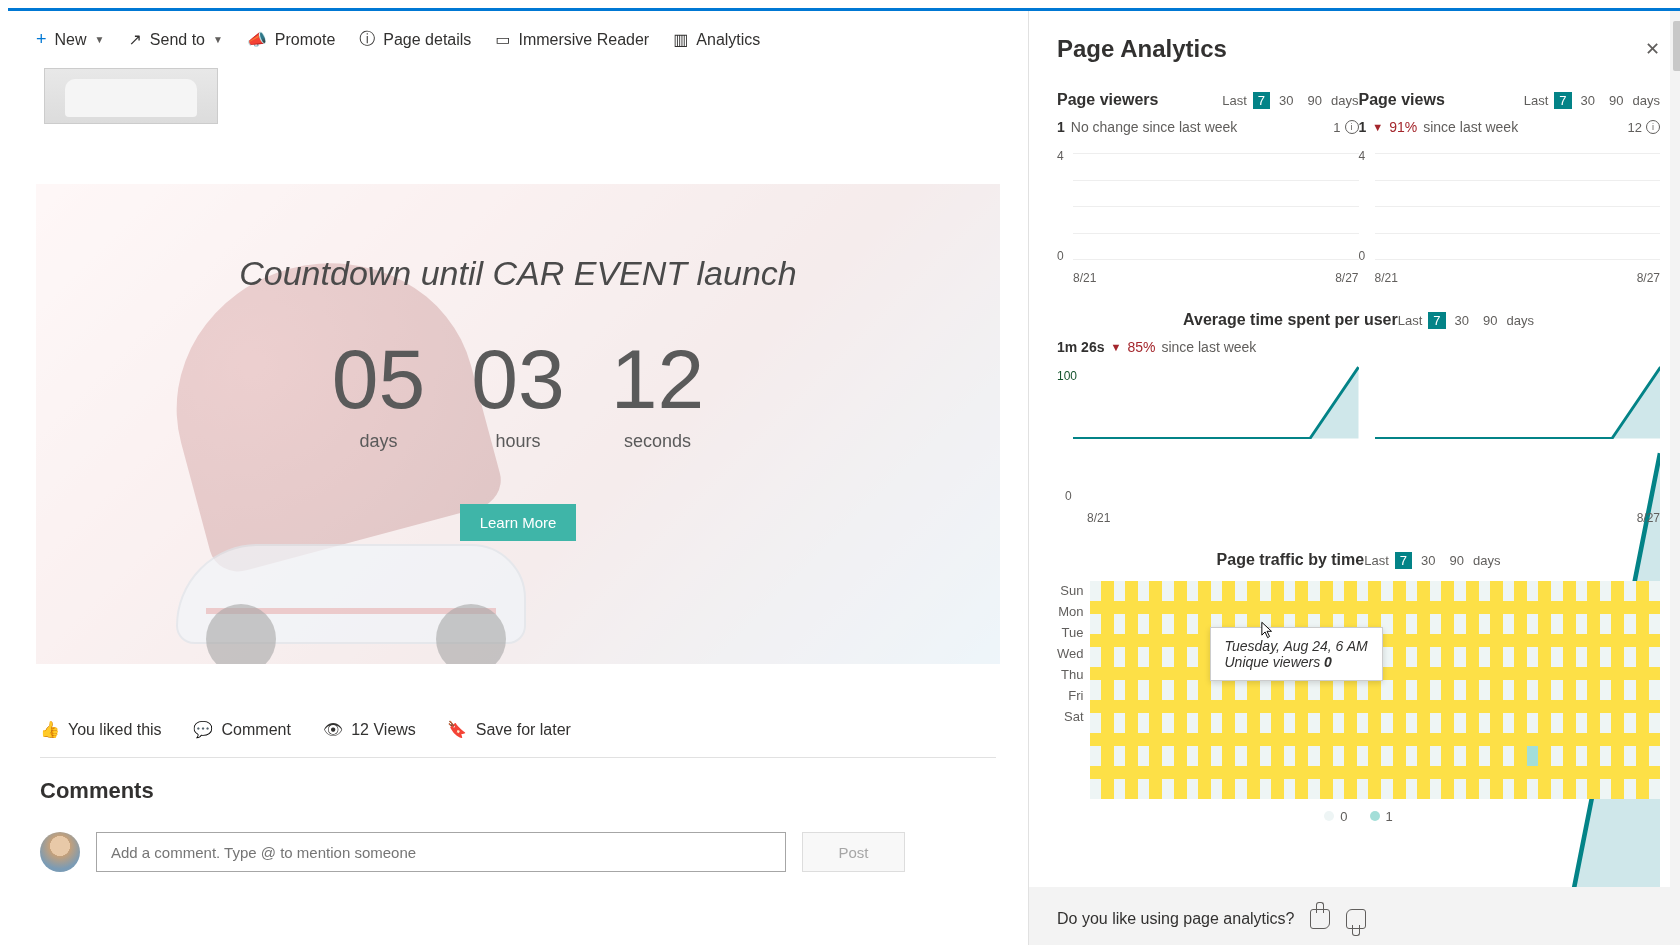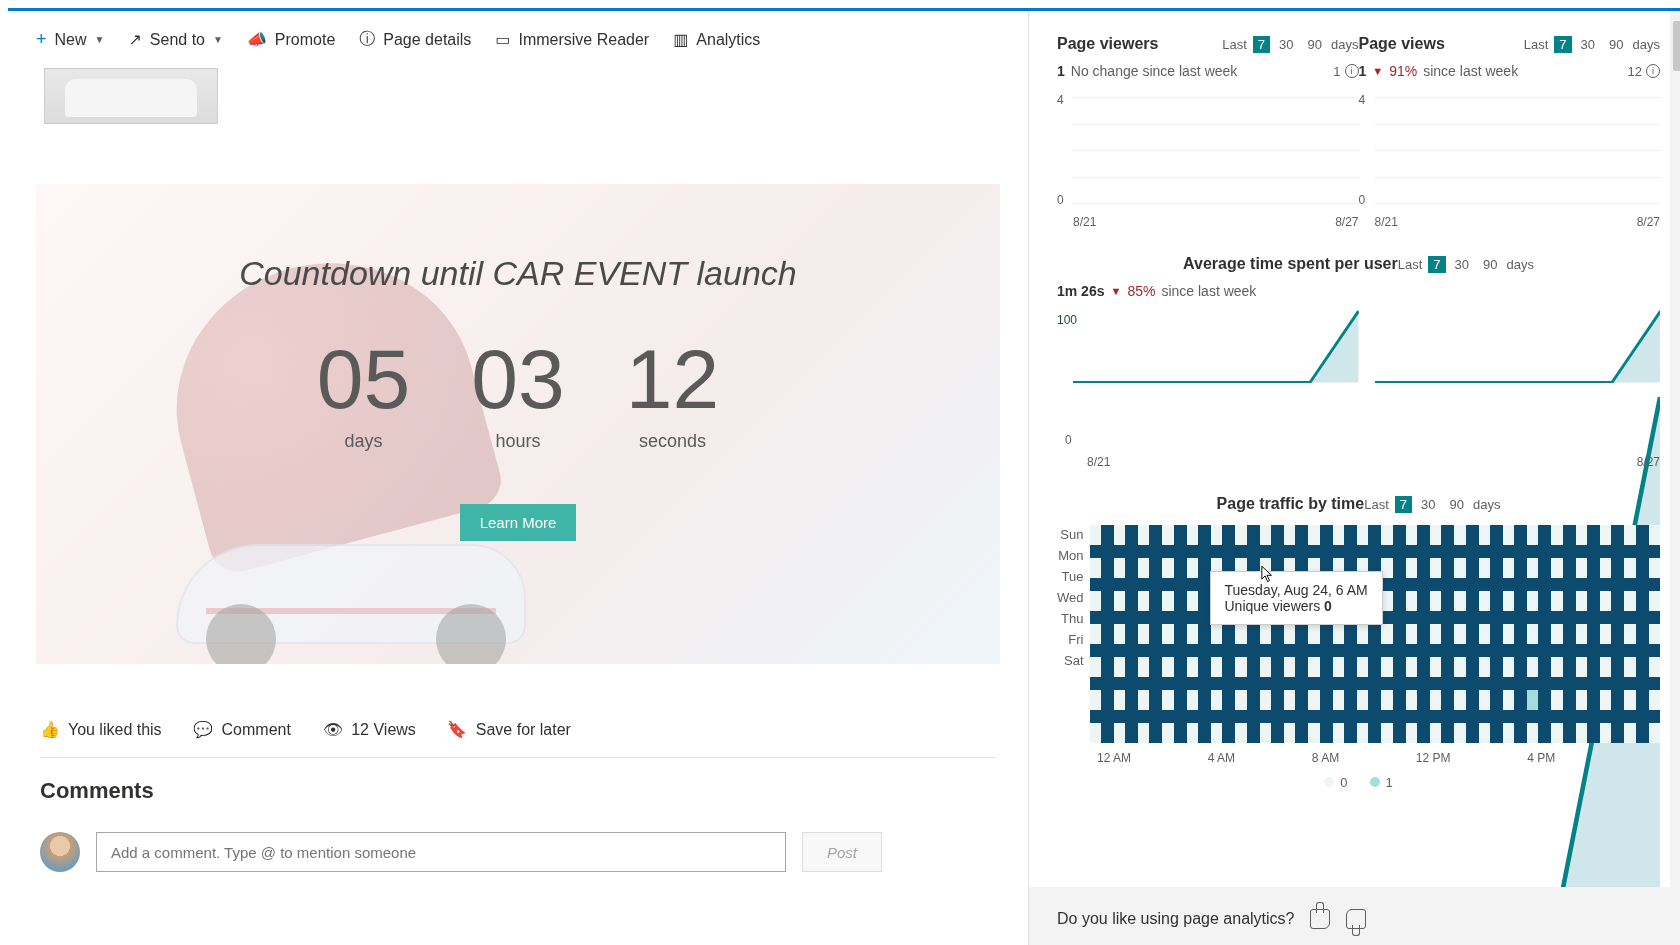--- a/index.html
+++ b/index.html
@@ -15,33 +15,33 @@
 .hero { margin: 60px 28px 0 28px; height: 480px; position: relative; background: linear-gradient(135deg, #fdeeee 0%, #f3dede 35%, #e9d5d5 60%, #d9e9f3 100%); overflow:hidden;}
 .hero-bg-heart { position:absolute; left:140px; top:80px; width:300px; height:280px; background: radial-gradient(circle at 30% 30%, #b54848, #8a2d2d); border-radius:50% 50% 10% 10%; transform:rotate(-15deg); opacity:0.5; }
 .hero-bg-car { position:absolute; left:100px; bottom:-20px; width:460px; height:200px; }
 .hero-bg-car .body { position:absolute; left:40px; bottom:40px; width:350px; height:100px; background:#dfe9f2; border-radius:90px 60px 20px 20px; border:2px solid #b8c5d1; opacity:0.7;}
 .hero-bg-car .stripe{position:absolute;left:70px;bottom:70px;width:290px;height:6px;background:#c94e4e;opacity:0.6;}
 .hero-bg-car .wheel{position:absolute;bottom:10px;width:70px;height:70px;border-radius:50%;background:#3a3a3a;opacity:0.6;}
 .hero-bg-car .w1{left:70px;} .hero-bg-car .w2{left:300px;}
 .hero-overlay{position:absolute;inset:0;background:rgba(255,255,255,0.55);}
 .hero-content { position: relative; text-align: center; padding-top: 70px; }
 .hero-title { font-size: 34px; color:#4a4a4a; font-weight:400;font-style:italic; }
-.countdown { display:flex; justify-content:center; gap:61px; margin-top:44px; }
+.countdown { display:flex; justify-content:center; gap:46px; margin-top:44px; }
 .cd-unit { text-align:center; }
 .cd-num { font-size: 84px; font-weight:300; color:#5a5a5a; line-height:1; }
 .cd-label { font-size:18px; color:#5a5a5a; margin-top:10px; }
 .learn-btn { display:inline-block; margin-top:52px; padding:10px 20px; background:#3fb5a8; color:#fff; font-size:15px; border:none; cursor:pointer; }
 .actions { display:flex; align-items:center; gap:32px; margin:56px 32px 0; padding-bottom:18px; border-bottom:1px solid #e1e1e1; font-size:16px; color:#323130; }
 .actions .act { display:flex; align-items:center; gap:8px; cursor:pointer; }
 .like-icon{color:#3fb5a8;}
 .comments-title { margin:20px 32px 0; font-size:22px; font-weight:600; color:#323130; }
 .comment-row { display:flex; align-items:center; gap:16px; margin:28px 32px; }
 .avatar { width:40px; height:40px; border-radius:50%; background: radial-gradient(circle at 50% 35%, #e8c9a8 30%, #c4a07a 31%, #7a9bb5 70%); }
 .comment-input { flex:0 0 690px; height:40px; border:1px solid #a6a6a6; padding:0 14px; font-size:15px; color:#605e5c; background:#fff; }
-.post-btn { width:80px; height:40px; border:1px solid #ddd; background:#f8f8f8; color:#a6a6a6; font-size:15px;font-style:italic; }
+.post-btn { width:103px; height:40px; border:1px solid #ddd; background:#f8f8f8; color:#a6a6a6; font-size:15px; }
 
 .panel { position: absolute; right:0; top:3px; width:660px; height:940px; background:#fff; border-left:1px solid #e1e1e1; padding: 24px 28px; overflow:hidden;}
 .scrollbar { position:absolute; right:0; top:0; width:18px; height:100%; background:#f3f3f3; }
 .scrollbar .thumb-bar{ position:absolute; right:3px; top:10px; width:12px; height:50px; background:#c8c8c8; border-radius:2px; }
 .panel-header { display:flex; justify-content:space-between; align-items:center; margin-bottom:28px; }
 .panel-title { font-size:24px; font-weight:600; color:#323130; }
 .close-x { font-size:18px; color:#605e5c; cursor:pointer; }
 .stats-row { display:flex; }
 .stat-block { flex:1; }
 .stat-head { display:flex; justify-content:space-between; align-items:center; }
@@ -65,21 +65,21 @@
 .mini-chart svg{position:absolute;inset:0;}
 .mini-chart .x-left{position:absolute;left:16px;bottom:2px;font-size:12px;color:#605e5c;}
 .mini-chart .x-right{position:absolute;right:0;bottom:2px;font-size:12px;color:#605e5c;}
 .atsp-head{display:flex;justify-content:center;align-items:center;margin-top:24px;}
 .big-chart{position:relative;height:160px;margin-top:12px;}
 .big-chart .plot{position:absolute;left:30px;right:0;top:6px;bottom:28px;}
 .heatmap { margin-top:12px; }
 .hm-grid { display:flex; }
 .hm-days { display:flex; flex-direction:column; font-size:13px; color:#605e5c; gap:1px; margin-right:6px; text-align:right;}
 .hm-days span{height:20px;line-height:20px;}
-.hm-cells { flex:1; display:grid; grid-template-columns:repeat(24,1fr); grid-template-rows:repeat(7,20px); gap:13px; background:#0c4a6e; position:relative;}
+.hm-cells { flex:1; display:grid; grid-template-columns:repeat(24,1fr); grid-template-rows:repeat(7,20px); gap:13px; background:#fde047; position:relative;font-style:italic;}
 .hm-cell { background:#eef5f5; }
 .hm-cell.v1{background:#a3ded8;}
 .hm-hours { display:flex; justify-content:space-between; font-size:12px; color:#605e5c; margin:8px 0 0 40px; }
 .hm-legend { display:flex; gap:22px; align-items:center; justify-content:center; margin-top:10px; font-size:13px; color:#605e5c;}
 .hm-legend .dot{width:10px;height:10px;border-radius:50%;display:inline-block;margin-right:6px;}
 .hm-legend .d0{background:#eef5f5;}
 .hm-legend .d1{background:#a3ded8;}
 .tooltip{position:absolute;left:120px;top:46px;background:#fff;border:1px solid #ccc;box-shadow:0 2px 6px rgba(0,0,0,0.15);padding:10px 14px;font-size:14px;color:#323130;z-index:5;}
 .tooltip .tt-val{font-weight:700;}
 .cursor{position:absolute;left:170px;top:40px;width:14px;height:18px;z-index:6;}
@@ -174,20 +174,24 @@
 
   <div class="comments-title">Comments</div>
   <div class="comment-row">
     <div class="avatar"></div>
     <input class="comment-input" placeholder="Add a comment. Type @ to mention someone" style="">
     <button class="post-btn">Post</button>
   </div>
 </div>
 
 <div class="panel">
+  <div class="panel-header">
+    <div class="panel-title">Page Analytics</div>
+    <div class="close-x">✕</div>
+  </div>
 
   <div class="stats-row">
     <div class="stat-block">
       <div class="stat-head">
         <div class="stat-name">Page viewers</div>
         <div class="range">
           <span class="r-last">Last</span>
           <span class="r-opt active">7</span>
           <span class="r-opt">30</span>
           <span class="r-opt">90</span>
@@ -485,28 +489,20 @@
           <div class="hm-cell"></div>
           <div class="hm-cell"></div>
           <div class="hm-cell"></div>
           <div class="hm-cell"></div>
           <div class="hm-cell"></div>
           <div class="hm-cell"></div>
           <div class="hm-cell"></div>
           <div class="hm-cell"></div>
         </div>
     </div>
-    <div class="hm-hours" id="hm-hours">
-        <span>12 AM</span>
-        <span>4 AM</span>
-        <span>8 AM</span>
-        <span>12 PM</span>
-        <span>4 PM</span>
-        <span>8 PM</span>
-      </div>
     <div class="hm-legend">
       <span><span class="dot d0"></span><span>0</span></span>
       <span><span class="dot d1"></span><span>1</span></span>
     </div>
   </div>
 
   <div class="feedback">
     <span>Do you like using page analytics?</span>
     <span class="thumb-ic"></span>
     <span class="thumb-ic down"></span>

